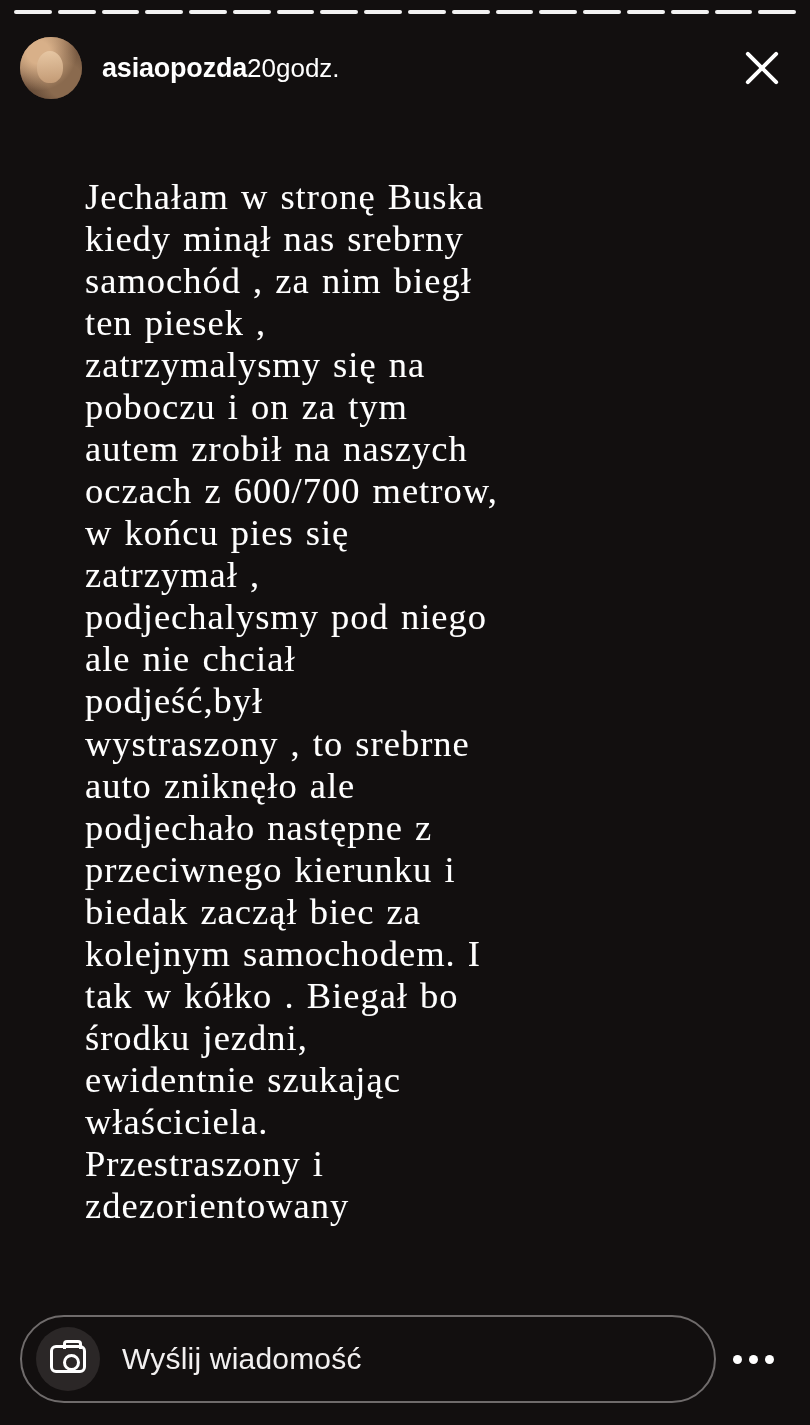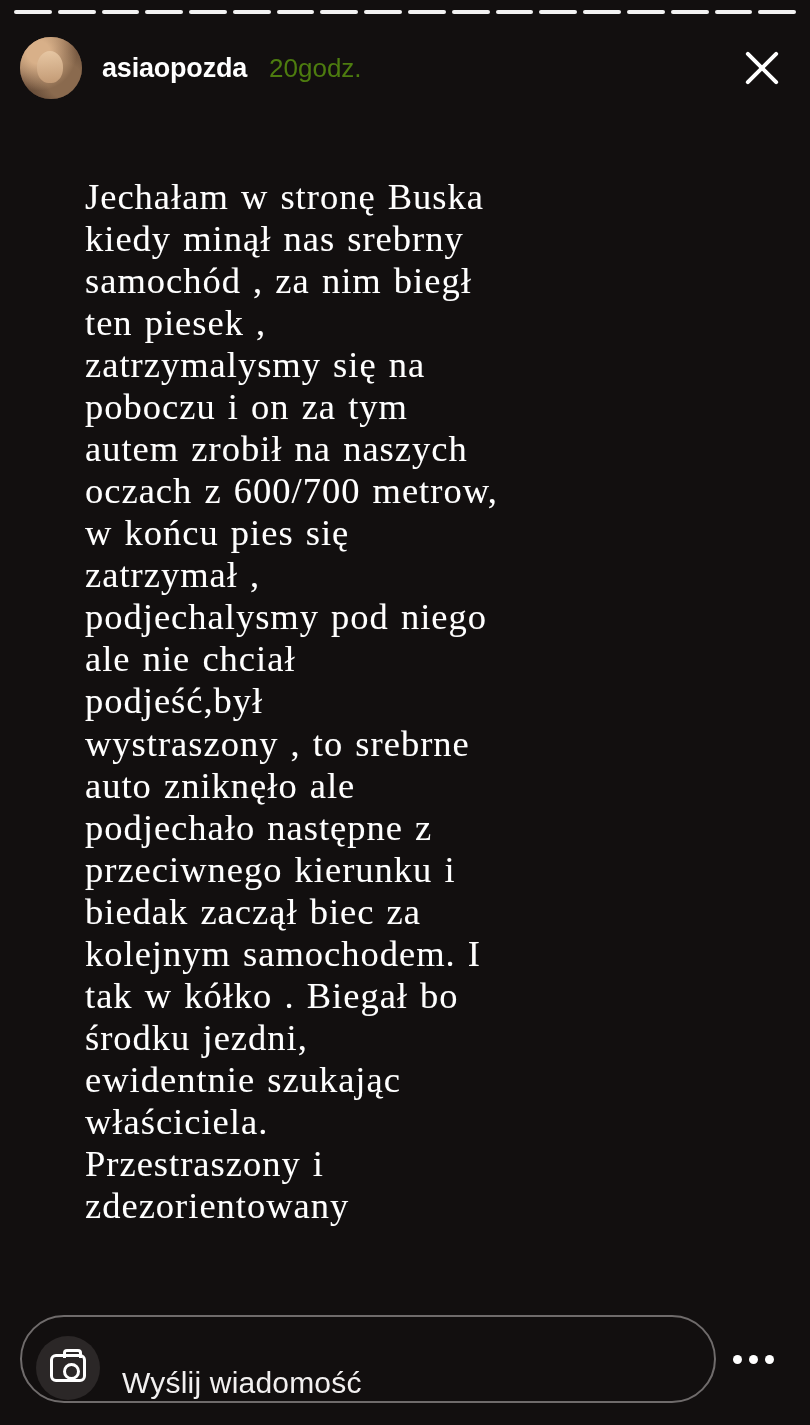--- a/index.html
+++ b/index.html
@@ -77,23 +77,22 @@
   }
   .username {
     color: #fff;
     font-size: 27px;
     font-weight: 700;
     margin-left: 20px;
     letter-spacing: -0.2px;
     white-space: nowrap;
   }
   .timestamp {
-    color: #4d7c0f;
+    color: #ffffff;
     font-size: 26px;
-    margin-left: 22px;
     white-space: nowrap;
   }
   .spacer { flex: 1 1 auto; }
   .close-btn {
     width: 52px;
     height: 52px;
     position: relative;
     flex: 0 0 52px;
   }
   .close-btn:before, .close-btn:after {
@@ -142,22 +141,22 @@
     display: flex;
     align-items: center;
     padding: 0 20px;
   }
   .reply-box {
     flex: 1 1 auto;
     height: 88px;
     border: 2.5px solid #6f6b6b;
     border-radius: 44px;
     display: flex;
-    align-items: flex-end;
-    padding: 1px 14px;
+    align-items: center;
+    padding: 7px 14px;
     background: transparent;
   }
   .cam-btn {
     width: 64px;
     height: 64px;
     border-radius: 50%;
     background: #2b2727;
     display: flex;
     align-items: center;
     justify-content: center;

